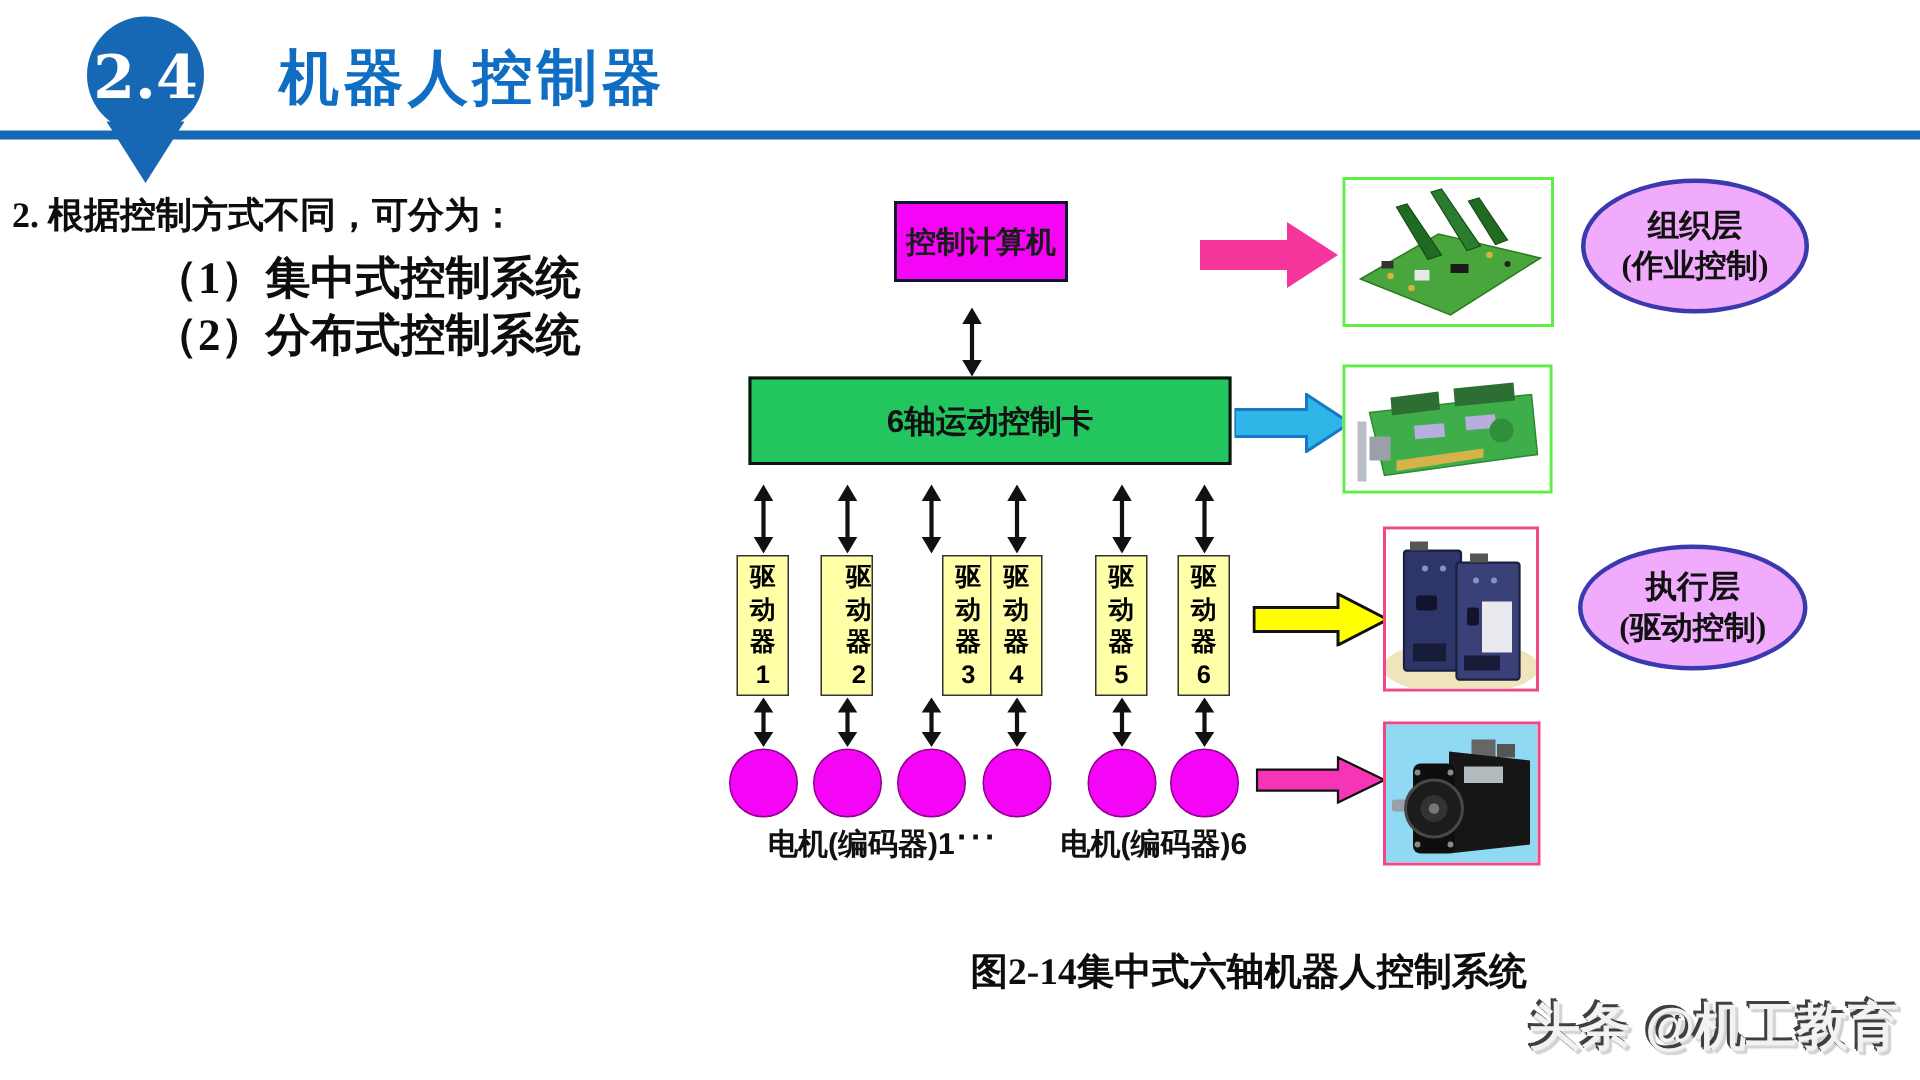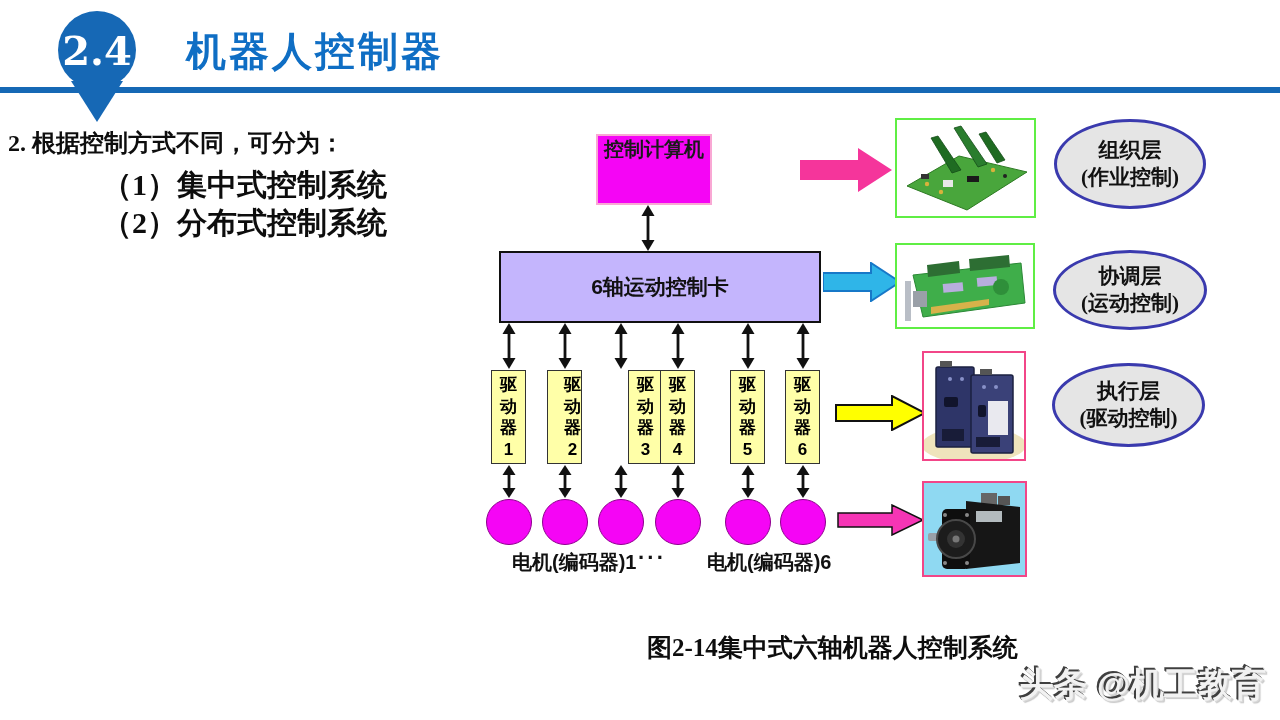--- a/index.html
+++ b/index.html
@@ -16,40 +16,40 @@
 
   
   .intro-heading { left: 8px; top: 127px; font-size: 24px; font-weight: bold; color: #0d0d0d;
                    font-family: "Liberation Serif", serif; letter-spacing: 0px; white-space: nowrap; }
   .intro-item-1 { left: 102px; top: 165px; }
   .intro-item-2 { left: 102px; top: 203px; }
   .intro-item { font-size: 30px; font-weight: bold; color: #0d0d0d;
                 font-family: "Liberation Serif", serif; white-space: nowrap; }
 
   
-  .computer-box { left: 596px; top: 134px; width: 116px; height: 71px; background: #f505f5;
-                  border: 2px solid #f9a8d4; display: flex; justify-content: center; }
+  .computer-box { left: 596px; top: 134px; width: 116px; height: 54px; background: #f505f5;
+                  border: 2px solid #0f172a; display: flex; align-items: center; justify-content: center; }
   .computer-box span { font-size: 20px; font-weight: bold; color: #1a1a1a; white-space: nowrap; }
-  .motion-card-box { left: 499px; top: 251px; width: 322px; height: 72px; background: #c4b5fd;
+  .motion-card-box { left: 499px; top: 251px; width: 322px; height: 59px; background: #22c55e;
                      border: 2px solid #111; display: flex; align-items: center; justify-content: center; }
   .motion-card-box span { font-size: 21px; font-weight: bold; color: #111; white-space: nowrap; }
 
   .driver-box { top: 370px; width: 35px; height: 94px; background: #ffffa8; border: 1.5px solid #333;
                 display: flex; align-items: flex-start; justify-content: center; }
   .driver-box span { display: block; width: 19px; font-size: 17px; line-height: 21.5px; font-weight: bold;
                      color: #000000; word-break: break-all; text-align: center; padding-top: 3px; }
 
   .motor-circle { top: 499px; width: 46px; height: 46px; border-radius: 50%;
                   background: #f505f5; border: 1.5px solid #8d008d; }
 
   .motor-label { top: 549px; font-size: 20px; font-weight: bold; color: #111; white-space: nowrap; }
   .dots-label { left: 638px; top: 545px; font-size: 22px; font-weight: bold; color: #111; letter-spacing: 2px; }
 
   
-  .layer-ellipse { border: 3px solid #3a3aae; border-radius: 50%; background: #e5e5e5;
+  .layer-ellipse { border: 3px solid #3a3aae; border-radius: 50%; background: #f0abfc;
                    display: flex; flex-direction: column; align-items: center; justify-content: center; }
   .layer-ellipse .ln { font-size: 21px; line-height: 27px; font-weight: bold; color: #111;
                        font-family: "Liberation Serif", serif; white-space: nowrap; }
   .ellipse-1 { left: 1054px; top: 119px; width: 152px; height: 90px; }
   .ellipse-2 { left: 1053px; top: 250px; width: 154px; height: 80px; }
   .ellipse-3 { left: 1052px; top: 363px; width: 153px; height: 84px; }
 
   
   .photo { background: #fff; }
   .photo-1 { left: 895px; top: 118px; width: 141px; height: 100px; border: 2px solid #5fee44; }
@@ -304,24 +304,20 @@
       <circle cx="21" cy="80" r="2" fill="#888"></circle>
       <circle cx="43" cy="80" r="2" fill="#888"></circle>
       <rect x="52" y="28" width="26" height="11" fill="#cfd8dc" opacity="0.85"></rect>
     </svg>
   </div>
 
   <div class="abs layer-ellipse ellipse-1">
     <div class="ln">组织层</div>
     <div class="ln">(作业控制)</div>
   </div>
-  <div class="abs layer-ellipse ellipse-2">
-    <div class="ln">协调层</div>
-    <div class="ln">(运动控制)</div>
-  </div>
   <div class="abs layer-ellipse ellipse-3">
     <div class="ln">执行层</div>
     <div class="ln">(驱动控制)</div>
   </div>
 
   <div class="abs caption">图2-14集中式六轴机器人控制系统</div>
   <div class="abs watermark">头条 @机工教育</div>
 
 </div>
 

